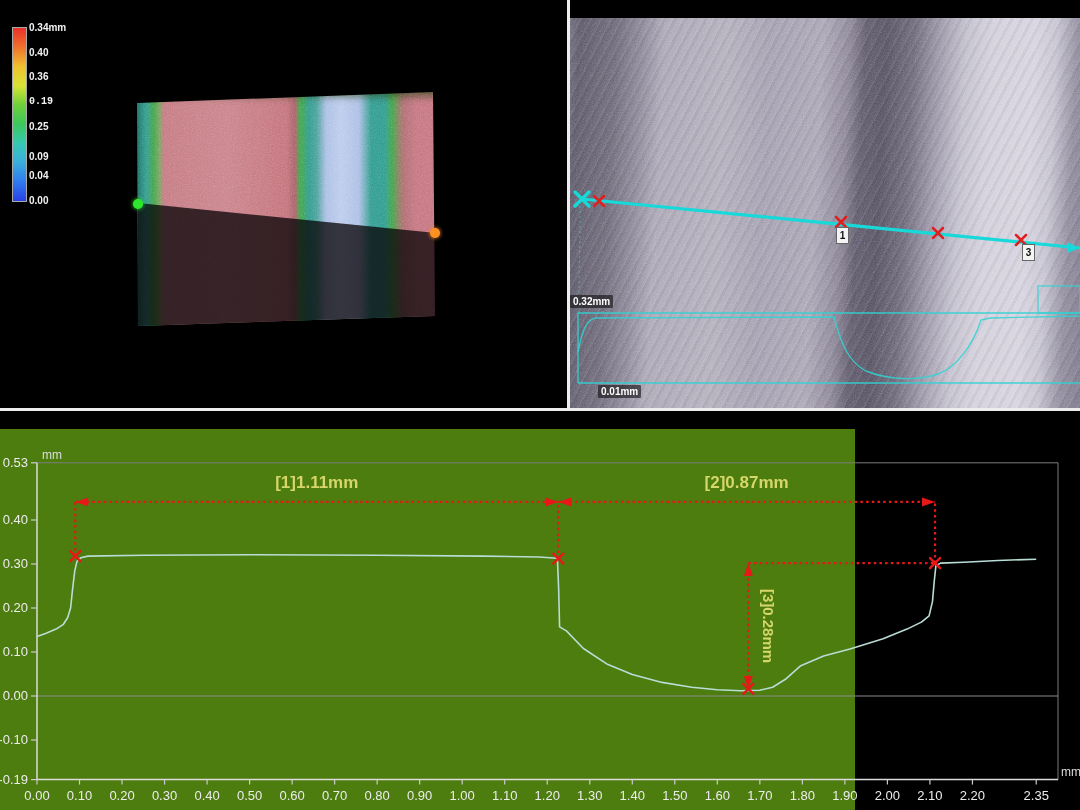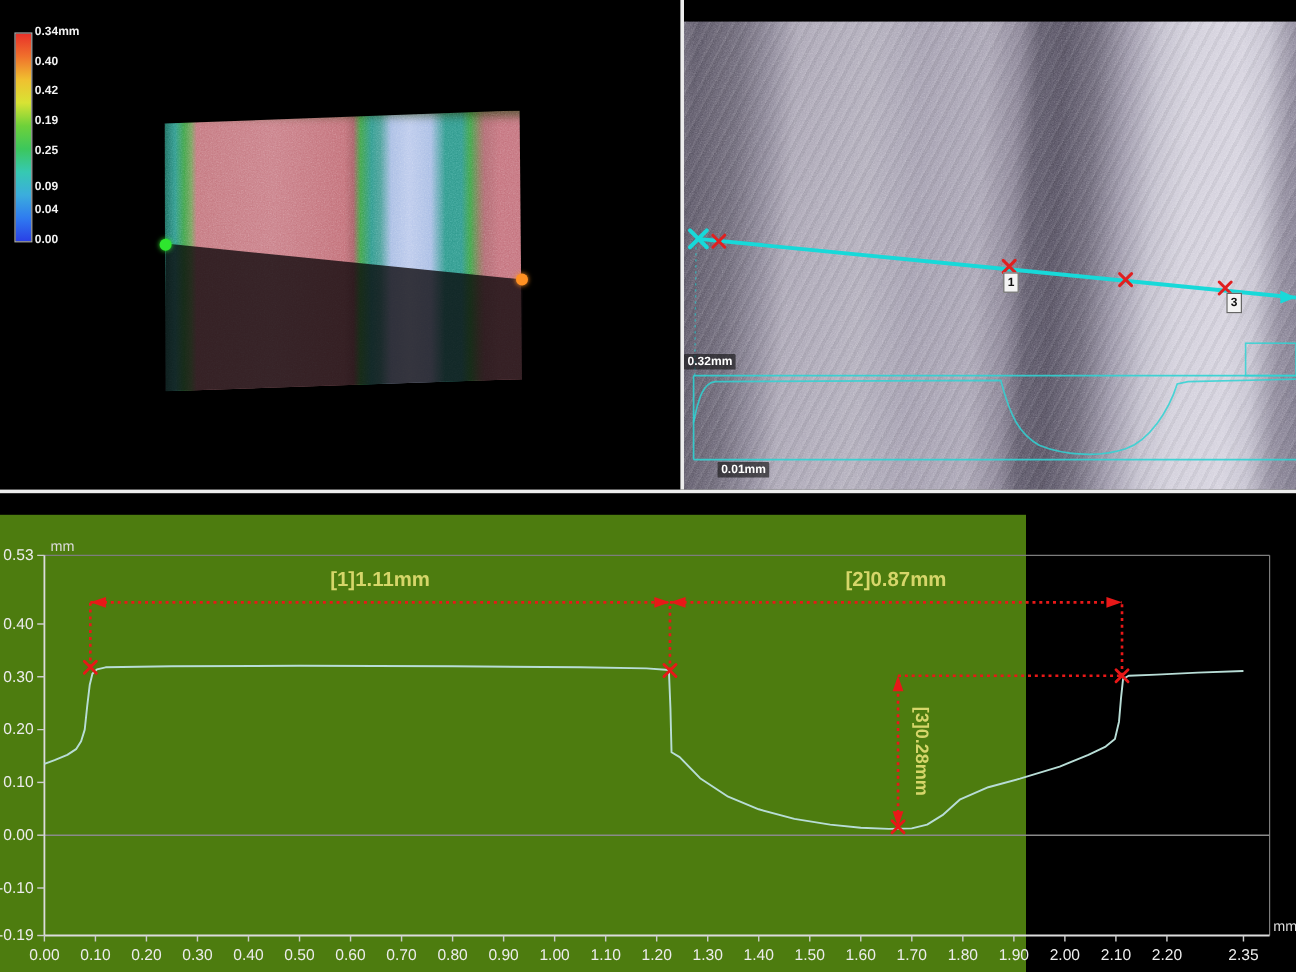--- a/index.html
+++ b/index.html
@@ -68,22 +68,22 @@
         <feColorMatrix type="saturate" values="0"></feColorMatrix>
       </filter>
     </defs>
   </svg>
 
   <div id="panel-heightmap" class="abs">
     <div id="colorbar" class="abs" style="background: linear-gradient(rgb(232, 49, 42), rgb(240, 113, 44), rgb(240, 192, 48), rgb(216, 227, 52), rgb(110, 209, 58), rgb(60, 199, 92), rgb(54, 201, 178), rgb(59, 173, 221), rgb(47, 123, 240), rgb(41, 64, 230));"></div>
     <div id="colorbar-labels">
         <div class="cbar-label" style="top: 27px;">0.34mm</div>
         <div class="cbar-label" style="top: 51.7143px;">0.40</div>
-        <div class="cbar-label" style="top: 76.4286px;">0.42</div>
-        <div class="cbar-label" style="top: 101.143px;">0.19</div>
+        <div class="cbar-label" style="top: 76.4286px;">0.36</div>
+        <div class="cbar-label" style="top: 101.143px; font-family: Liberation Mono, monospace;">0.19</div>
         <div class="cbar-label" style="top: 125.857px;">0.25</div>
         <div class="cbar-label" style="top: 156px;">0.09</div>
         <div class="cbar-label" style="top: 175.286px; text-align: right;">0.04</div>
         <div class="cbar-label" style="top: 200px;">0.00</div>
       </div>
 
     <div id="sample" class="abs">
       <svg class="noise">
           <rect width="100%" height="100%" filter="url(#grain)"></rect>
         </svg>

